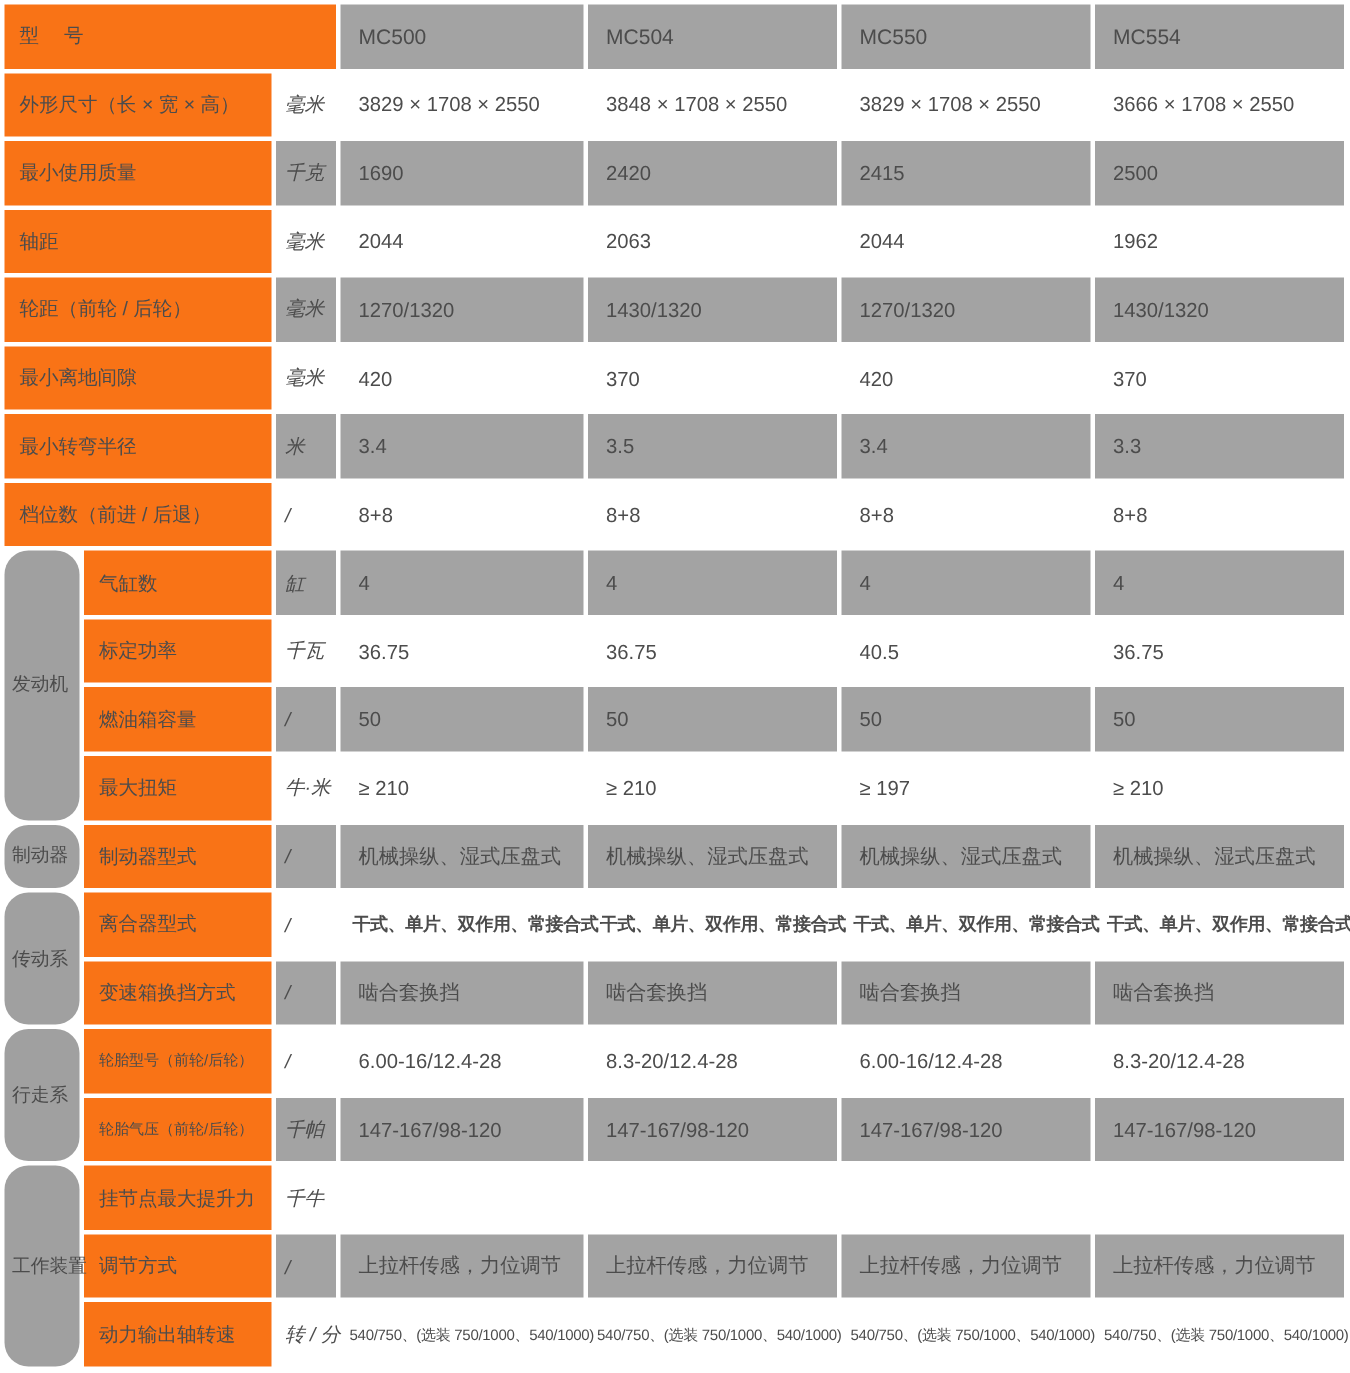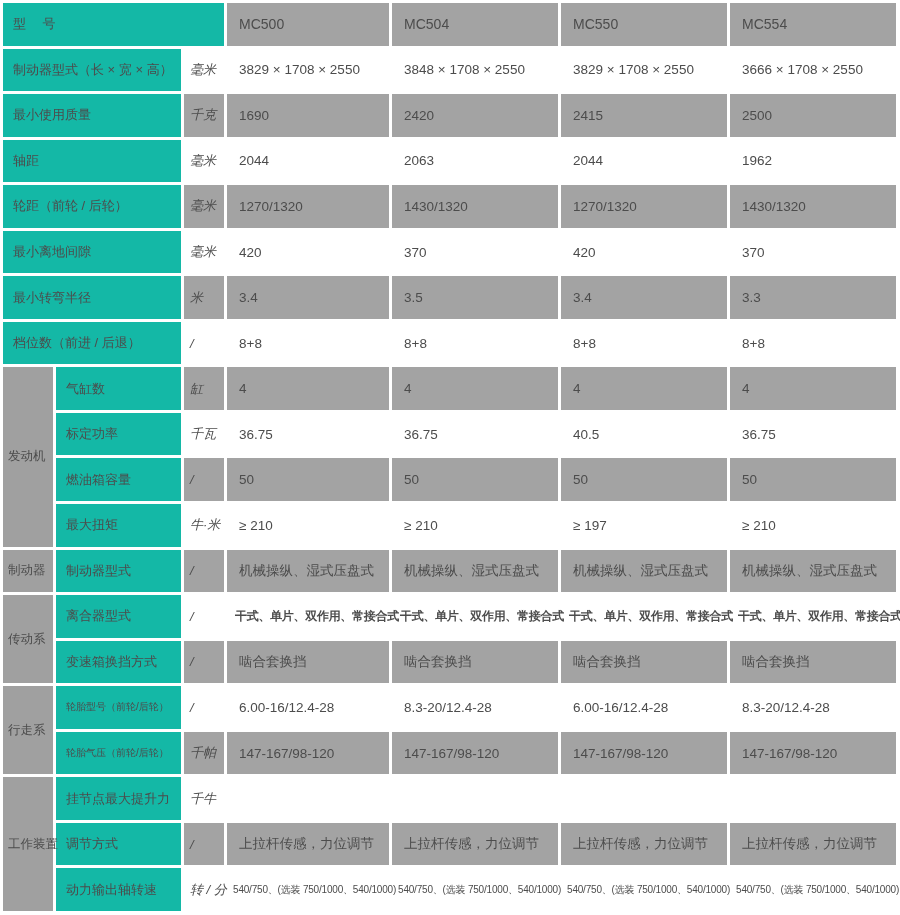--- a/index.html
+++ b/index.html
@@ -13,22 +13,22 @@
     color:#4c4c4c;
   }
   td{
     height:42.55px;
     vertical-align:middle;
     white-space:nowrap;
     overflow:visible;
     padding:0;
   }
   td.gray{background:#a3a3a3;}
-  td.lab{background:#14b8a6;padding-left:10px;font-size:13px;}
-  td.grp{background:#a0a0a0;padding-left:5px;padding-right:1px;font-size:12.5px;}
+  td.lab{background:#f97316;padding-left:10px;font-size:13px;}
+  td.grp{background:#a0a0a0;padding-left:5px;padding-right:1px;font-size:12.5px;border-radius:16px;}
   td.unit{padding-left:6px;font-size:13px;font-style:italic;}
   td.val{padding-left:12px;font-size:13.5px;}
   td.hdrmodel{font-size:14px;}
   td.sm{font-size:10px;}
   .fs12{font-size:12px !important;padding-left:8px !important;letter-spacing:-0.3px;font-weight:bold;}
   .fs10{font-size:10px !important;padding-left:6px !important;letter-spacing:-0.2px;}
 </style>
 </head>
 <body>
 
@@ -46,21 +46,21 @@
   <tbody>
       <tr>
     <td class="lab" colspan="3">型　 号</td>
     <td class="val gray hdrmodel">MC500</td>
     <td class="val gray hdrmodel">MC504</td>
     <td class="val gray hdrmodel">MC550</td>
     <td class="val gray hdrmodel">MC554</td>
   </tr>
 
   <tr>
-    <td class="lab" colspan="2">制动器型式（长 × 宽 × 高）</td>
+    <td class="lab" colspan="2">外形尺寸（长 × 宽 × 高）</td>
     <td class="unit">毫米</td>
     <td class="val">3829 × 1708 × 2550</td>
     <td class="val">3848 × 1708 × 2550</td>
     <td class="val">3829 × 1708 × 2550</td>
     <td class="val">3666 × 1708 × 2550</td>
   </tr>
 
   <tr>
     <td class="lab" colspan="2">最小使用质量</td>
     <td class="unit gray">千克</td>

